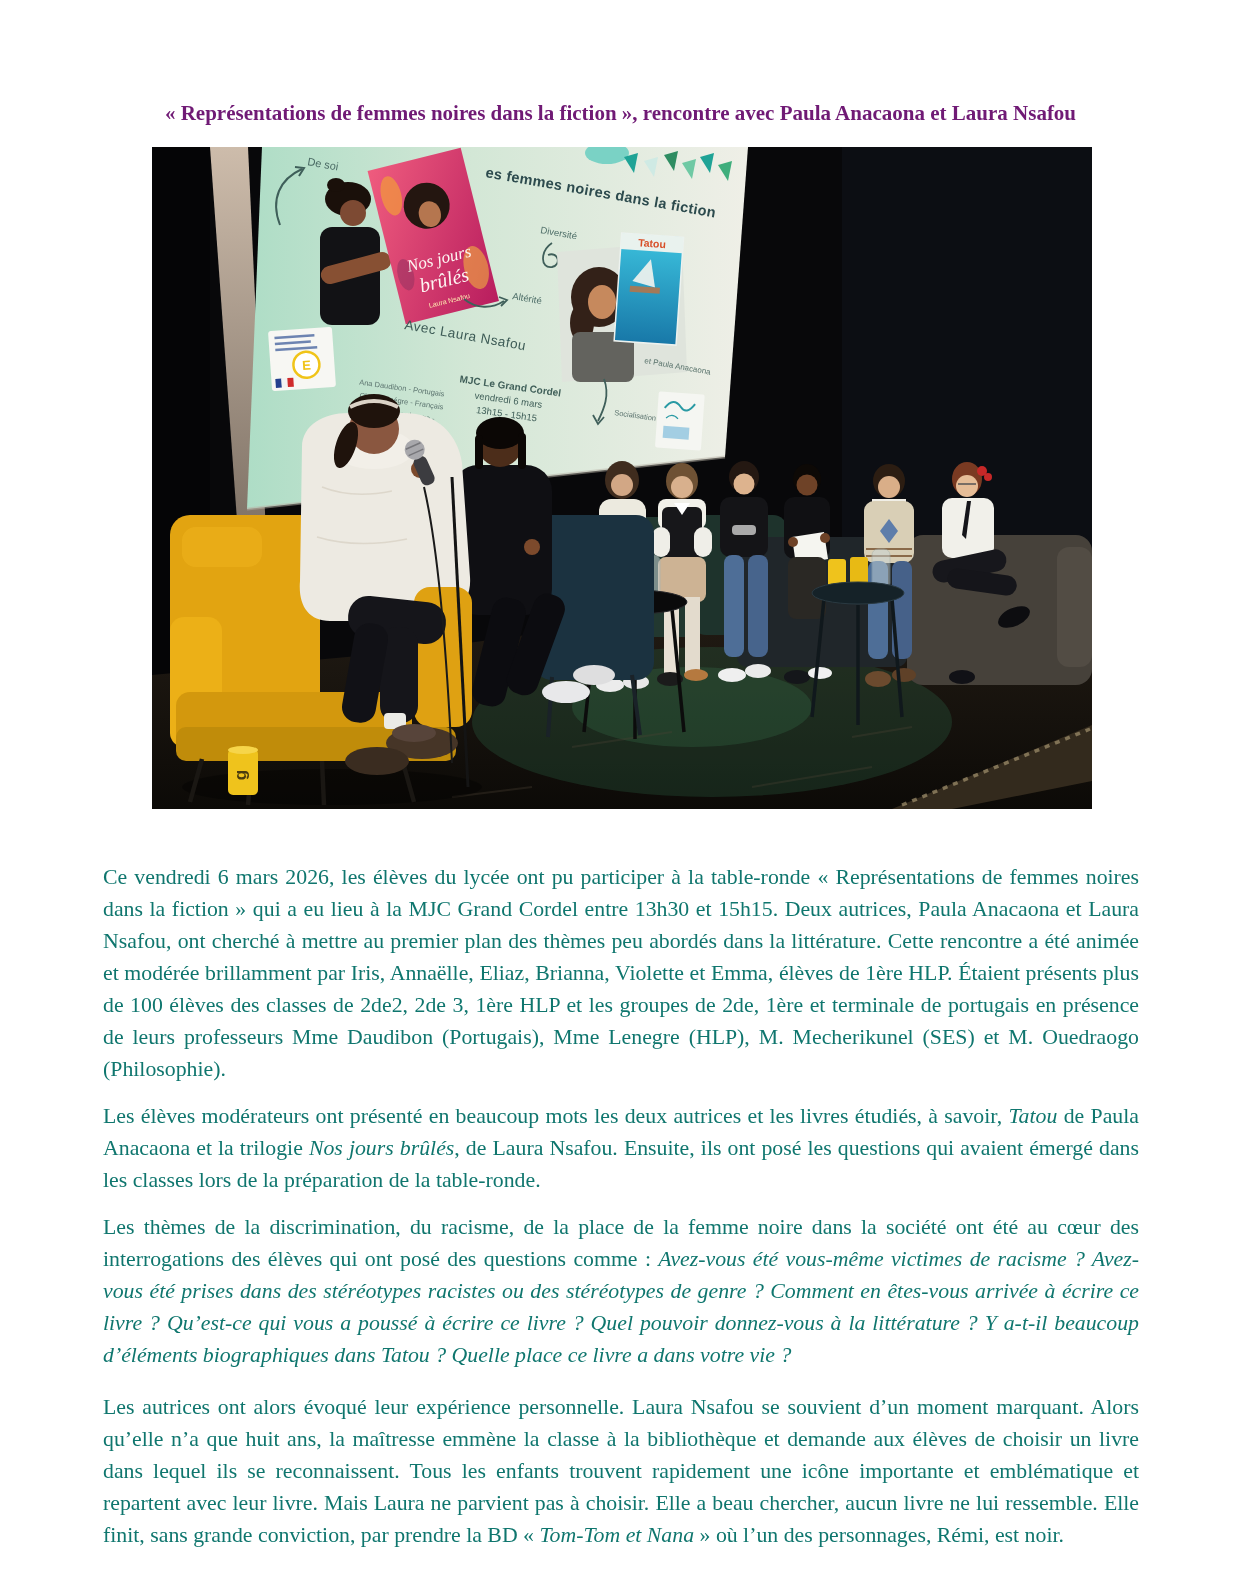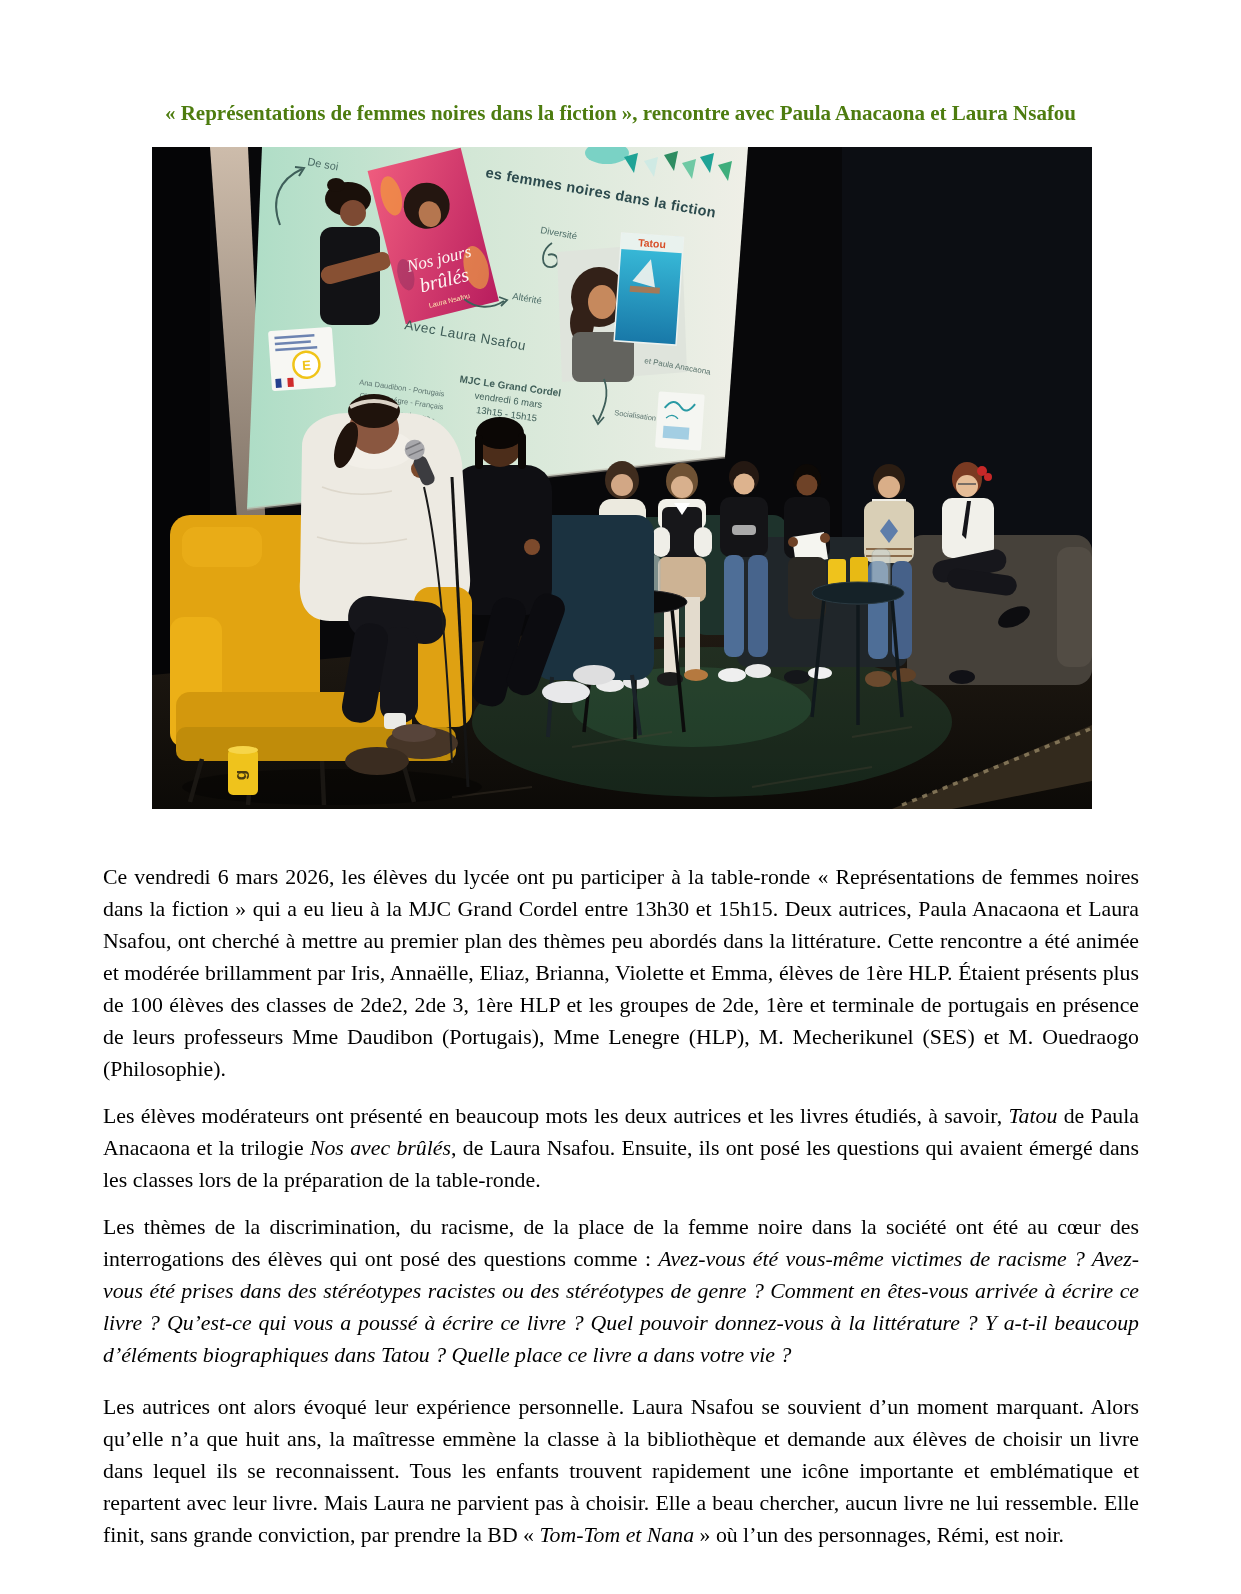--- a/index.html
+++ b/index.html
@@ -2,30 +2,30 @@
 <html><head>
 <meta charset="utf-8">
 <style>
   html,body{margin:0;padding:0;background:#ffffff;}
   .page{
     position:relative;width:1241px;height:1594px;background:#ffffff;
     font-family:"Liberation Serif",serif;color:#111;overflow:hidden;
   }
   .doc-title{
     position:absolute;top:101px;left:0;width:100%;text-align:center;
-    font-size:21px;font-weight:bold;color:#4d7c0f;
+    font-size:21px;font-weight:bold;color:#701a75;
   }
   .photo{
     position:absolute;top:147px;left:152px;width:940px;height:662px;margin:0;
     background:#0a0a0c;
   }
   .photo svg{display:block;width:940px;height:662px;}
   .article{
     position:absolute;top:861px;left:103px;width:1036px;
-    font-size:21.8px;line-height:32px;text-align:justify;color:#000000;
+    font-size:21.8px;line-height:32px;text-align:justify;color:#0f766e;
   }
   .article p{margin:0 0 15px 0;}
   .article p:last-child{margin-top:20px;}
   .article em{font-style:italic;}
   svg text{font-family:"Liberation Sans",sans-serif;}
   svg .serif{font-family:"Liberation Serif",serif;}
 </style>
 </head>
 <body>
 
@@ -353,18 +353,18 @@
       <g>
         <rect x="76" y="602" width="30" height="46" rx="5" fill="#efc31c"></rect>
         <ellipse cx="91" cy="603" rx="15" ry="4" fill="#f6d54a"></ellipse>
         <text x="90" y="632" transform="rotate(-90 90 628)" font-size="17" font-weight="bold" fill="#4a3c0e" text-anchor="middle">g</text>
       </g>
     </svg>
   </figure>
 
   <main class="article">
       <p><span>Ce vendredi 6 mars 2026, les élèves du lycée ont pu participer à la table-ronde « Représentations de femmes noires dans la fiction » qui a eu lieu à la MJC Grand Cordel entre 13h30 et 15h15. Deux autrices, Paula Anacaona et Laura Nsafou, ont cherché à mettre au premier plan des thèmes peu abordés dans la littérature. Cette rencontre a été animée et modérée brillamment par Iris, Annaëlle, Eliaz, Brianna, Violette et Emma, élèves de 1ère HLP. Étaient présents plus de 100 élèves des classes de 2de2, 2de 3, 1ère HLP et les groupes de 2de, 1ère et terminale de portugais en présence de leurs professeurs Mme Daudibon (Portugais), Mme Lenegre (HLP), M. Mecherikunel (SES) et M. Ouedraogo (Philosophie).</span></p>
-      <p><span>Les élèves modérateurs ont présenté en beaucoup mots les deux autrices et les livres étudiés, à savoir, </span><em>Tatou</em><span> de Paula Anacaona et la trilogie </span><em>Nos avec brûlés</em><span>, de Laura Nsafou. Ensuite, ils ont posé les questions qui avaient émergé dans les classes lors de la préparation de la table-ronde.</span></p>
+      <p><span>Les élèves modérateurs ont présenté en beaucoup mots les deux autrices et les livres étudiés, à savoir, </span><em>Tatou</em><span> de Paula Anacaona et la trilogie </span><em>Nos jours brûlés</em><span>, de Laura Nsafou. Ensuite, ils ont posé les questions qui avaient émergé dans les classes lors de la préparation de la table-ronde.</span></p>
       <p><span>Les thèmes de la discrimination, du racisme, de la place de la femme noire dans la société ont été au cœur des interrogations des élèves qui ont posé des questions comme : </span><em>Avez-vous été vous-même victimes de racisme ? Avez-vous été prises dans des stéréotypes racistes ou des stéréotypes de genre ? Comment en êtes-vous arrivée à écrire ce livre ? Qu’est-ce qui vous a poussé à écrire ce livre ? Quel pouvoir donnez-vous à la littérature ? Y a-t-il beaucoup d’éléments biographiques dans Tatou ? Quelle place ce livre a dans votre vie ?</em></p>
       <p><span>Les autrices ont alors évoqué leur expérience personnelle. Laura Nsafou se souvient d’un moment marquant. Alors qu’elle n’a que huit ans, la maîtresse emmène la classe à la bibliothèque et demande aux élèves de choisir un livre dans lequel ils se reconnaissent. Tous les enfants trouvent rapidement une icône importante et emblématique et repartent avec leur livre. Mais Laura ne parvient pas à choisir. Elle a beau chercher, aucun livre ne lui ressemble. Elle finit, sans grande conviction, par prendre la BD « </span><em>Tom-Tom et Nana</em><span> » où l’un des personnages, Rémi, est noir.</span></p>
     </main>
 
 </div>
 
 </body></html>

